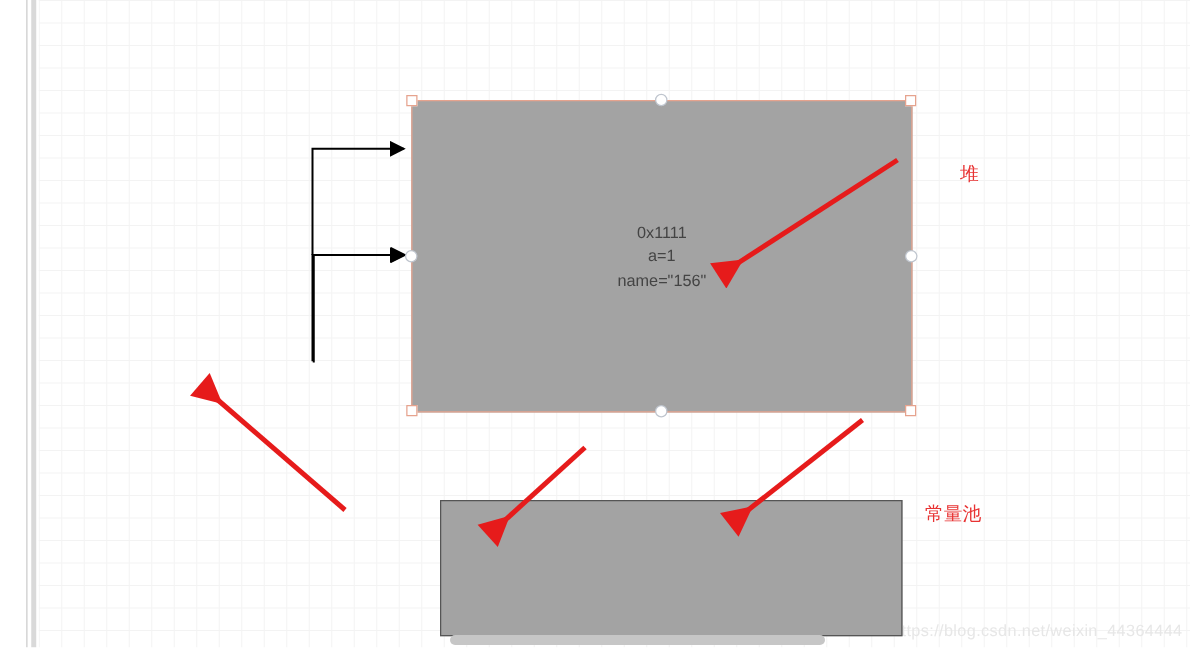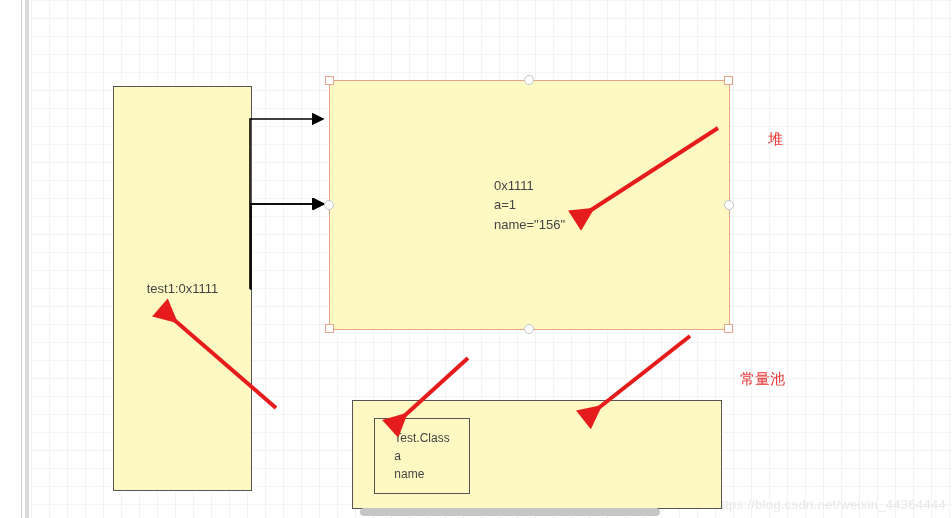--- a/index.html
+++ b/index.html
@@ -1,66 +1,58 @@
 <!DOCTYPE html>
 <html><head>
 <meta charset="utf-8">
 <style>
 html,body{margin:0;padding:0;width:952px;height:518px;font-family:"Microsoft YaHei",Arial,sans-serif;background:#fff;overflow:hidden}
 .canvas{position:relative;width:952px;height:518px}
 .grid{position:absolute;left:31px;top:0;width:921px;height:518px;background-image:linear-gradient(#f3f3f3 1px,transparent 1px),linear-gradient(90deg,#f3f3f3 1px,transparent 1px);background-size:18px 18px;z-index:0}
 .ruler{position:absolute;left:0;top:0;width:21px;height:518px;background:#fff;border-right:1px solid #ccc;z-index:5}
 .vbar{position:absolute;left:25px;top:0;width:4px;height:518px;background:#d9d9d9;z-index:5}
-.box{position:absolute;border:1px solid #555;background:#fef9c3;display:flex;align-items:center;justify-content:center;text-align:left;font-size:13px;color:#444;z-index:2}
+.box{position:absolute;border:1px solid #555;background:#a3a3a3;display:flex;align-items:center;justify-content:center;text-align:center;font-size:13px;color:#444;z-index:2}
 .sel{border:1px solid #e6a38e;outline:none}
 .handle{position:absolute;width:7px;height:7px;border:1px solid #e6a38e;background:#fff;z-index:4}
 .mid{position:absolute;width:8px;height:8px;border:1px solid #bfc5ce;border-radius:50%;background:#fff;z-index:4}
 .lbl{position:absolute;color:#e83333;font-size:15px;z-index:3}
 .txt{line-height:1.5;white-space:pre}
 svg.arrow{position:absolute;z-index:3;overflow:visible}
 .hscroll{position:absolute;left:360px;bottom:2px;width:300px;height:8px;background:#c6c6c6;border-radius:4px;z-index:6}
 .wm{position:absolute;right:6px;bottom:6px;font-size:13px;color:#e7e7e7;z-index:1;letter-spacing:0.3px}
 </style>
 </head>
 <body>
 
 <div class="canvas">
   <div class="ruler"></div>
   <div class="vbar"></div>
   <div class="grid"></div>
 
-  <div class="box" style="left:113px;top:86px;width:137px;height:403px">
-    <span class="txt">test1:0x1111</span>
-  </div>
 
   <div class="box sel" style="left:329px;top:80px;width:399px;height:248px">
     <span class="txt" id="heapTxt">0x1111
 a=1
 name="156"</span>
   </div>
 
   <div class="handle" style="left:325px;top:76px"></div>
   <div class="handle" style="left:724px;top:76px"></div>
   <div class="handle" style="left:325px;top:324px"></div>
   <div class="handle" style="left:724px;top:324px"></div>
 
   <div class="mid" style="left:524px;top:75px"></div>
   <div class="mid" style="left:524px;top:324px"></div>
   <div class="mid" style="left:324px;top:200px"></div>
   <div class="mid" style="left:724px;top:200px"></div>
 
   <div class="box" style="left:352px;top:400px;width:368px;height:107px;border-width:1.4px"></div>
-  <div class="box" style="left:374px;top:418px;width:94px;height:74px;font-size:12px">
-    <span class="txt" id="poolA">Test.Class
-a
-name</span>
-  </div>
 
   <div class="lbl" style="left:768px;top:130px">堆</div>
-  <div class="lbl" style="left:740px;top:370px">常量池</div>
+  <div class="lbl" style="left:740px;top:402px">常量池</div>
 
   <svg class="arrow" style="left:250px;top:194px" width="85" height="20">
     <defs>
         <marker id="ah1" markerWidth="9" markerHeight="9" refX="7" refY="4" orient="auto">
           <path d="M0,0 L8,4 L0,8 Z" fill="#000"></path>
         </marker>
       </defs>
     <path d="M 0 95 L 0 10 L 73 10" fill="none" stroke="#000" stroke-width="1.6" marker-end="url(#ah1)" transform="translate(0,-85)"></path>
     <path d="M 0 10 L 0 10" fill="none"></path>
     <path d="M 0 95 L 0 10 L 73 10" fill="none" stroke="#000" stroke-width="1.6" marker-end="url(#ah1)"></path>

